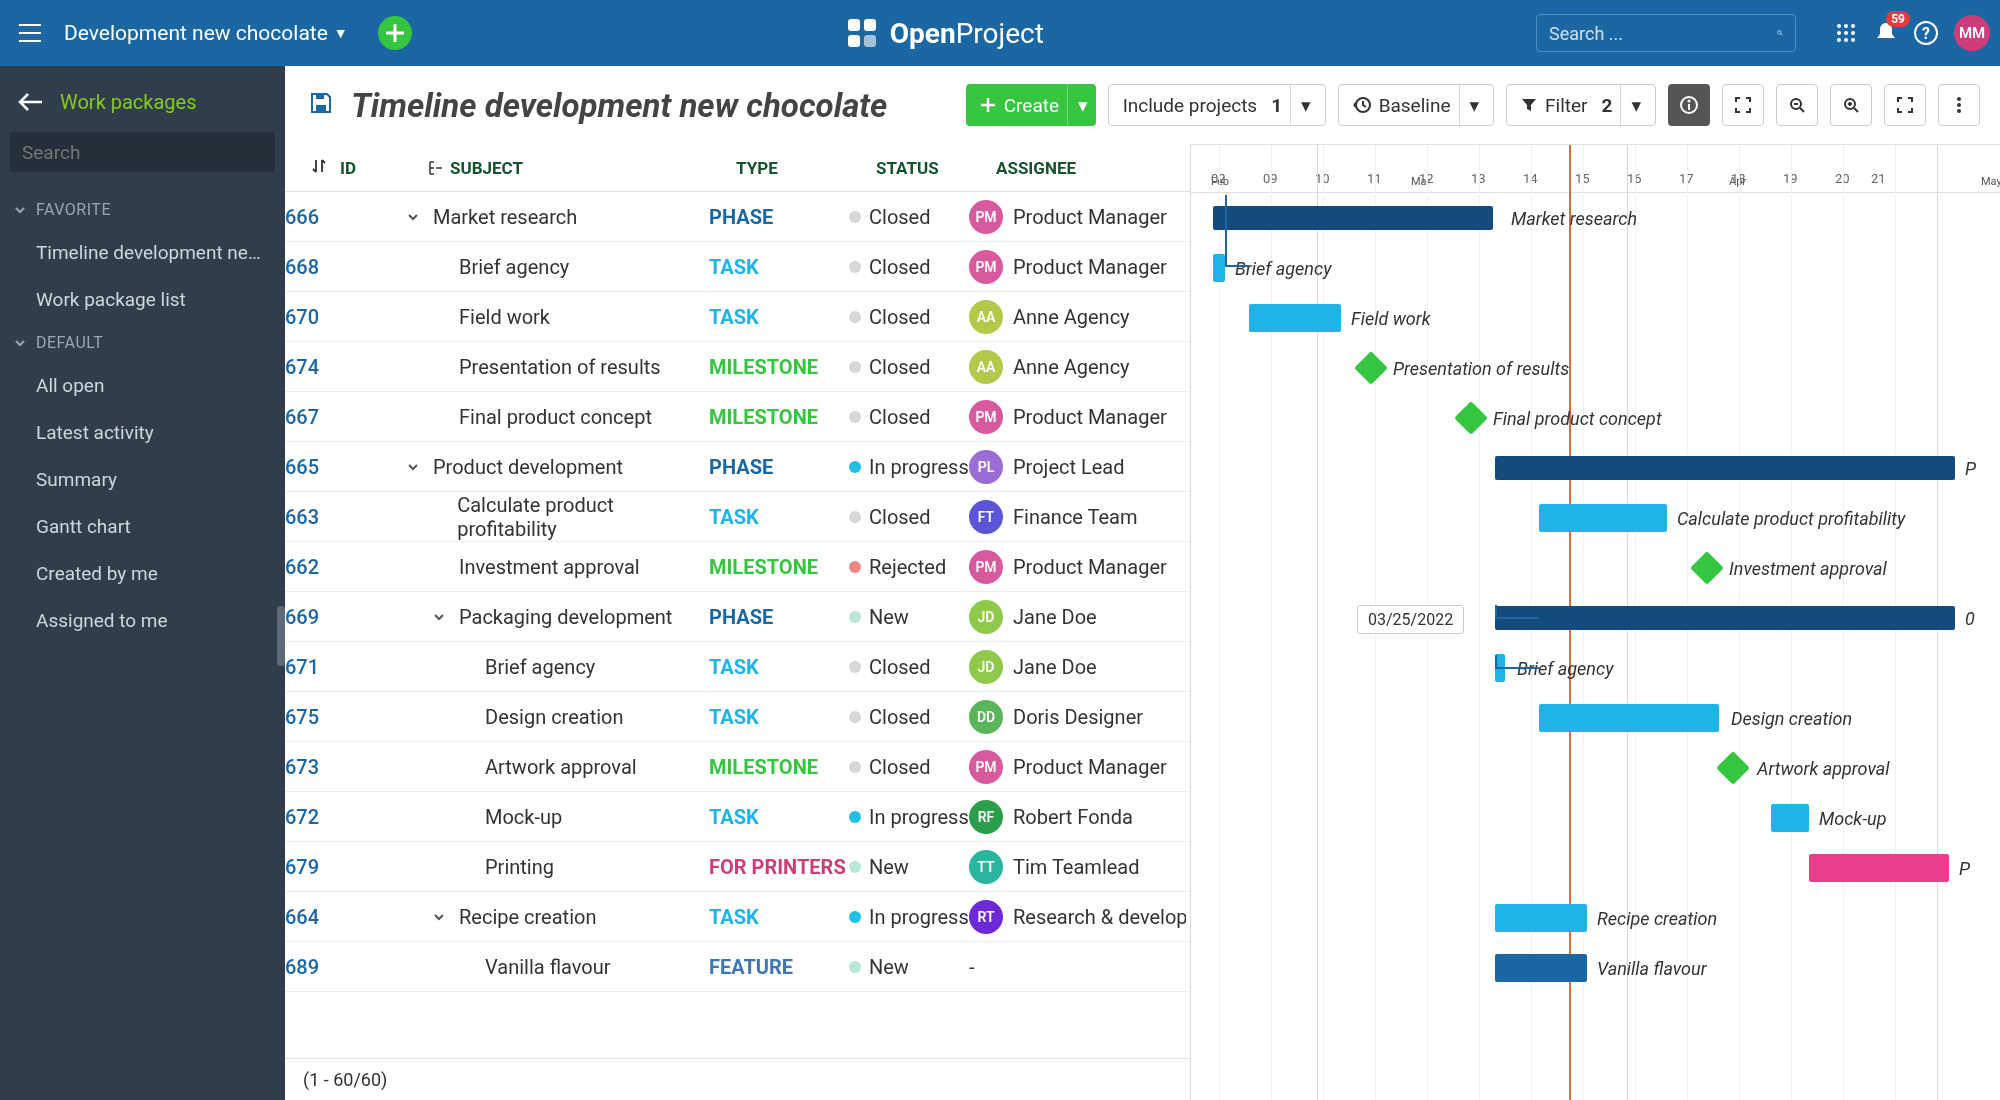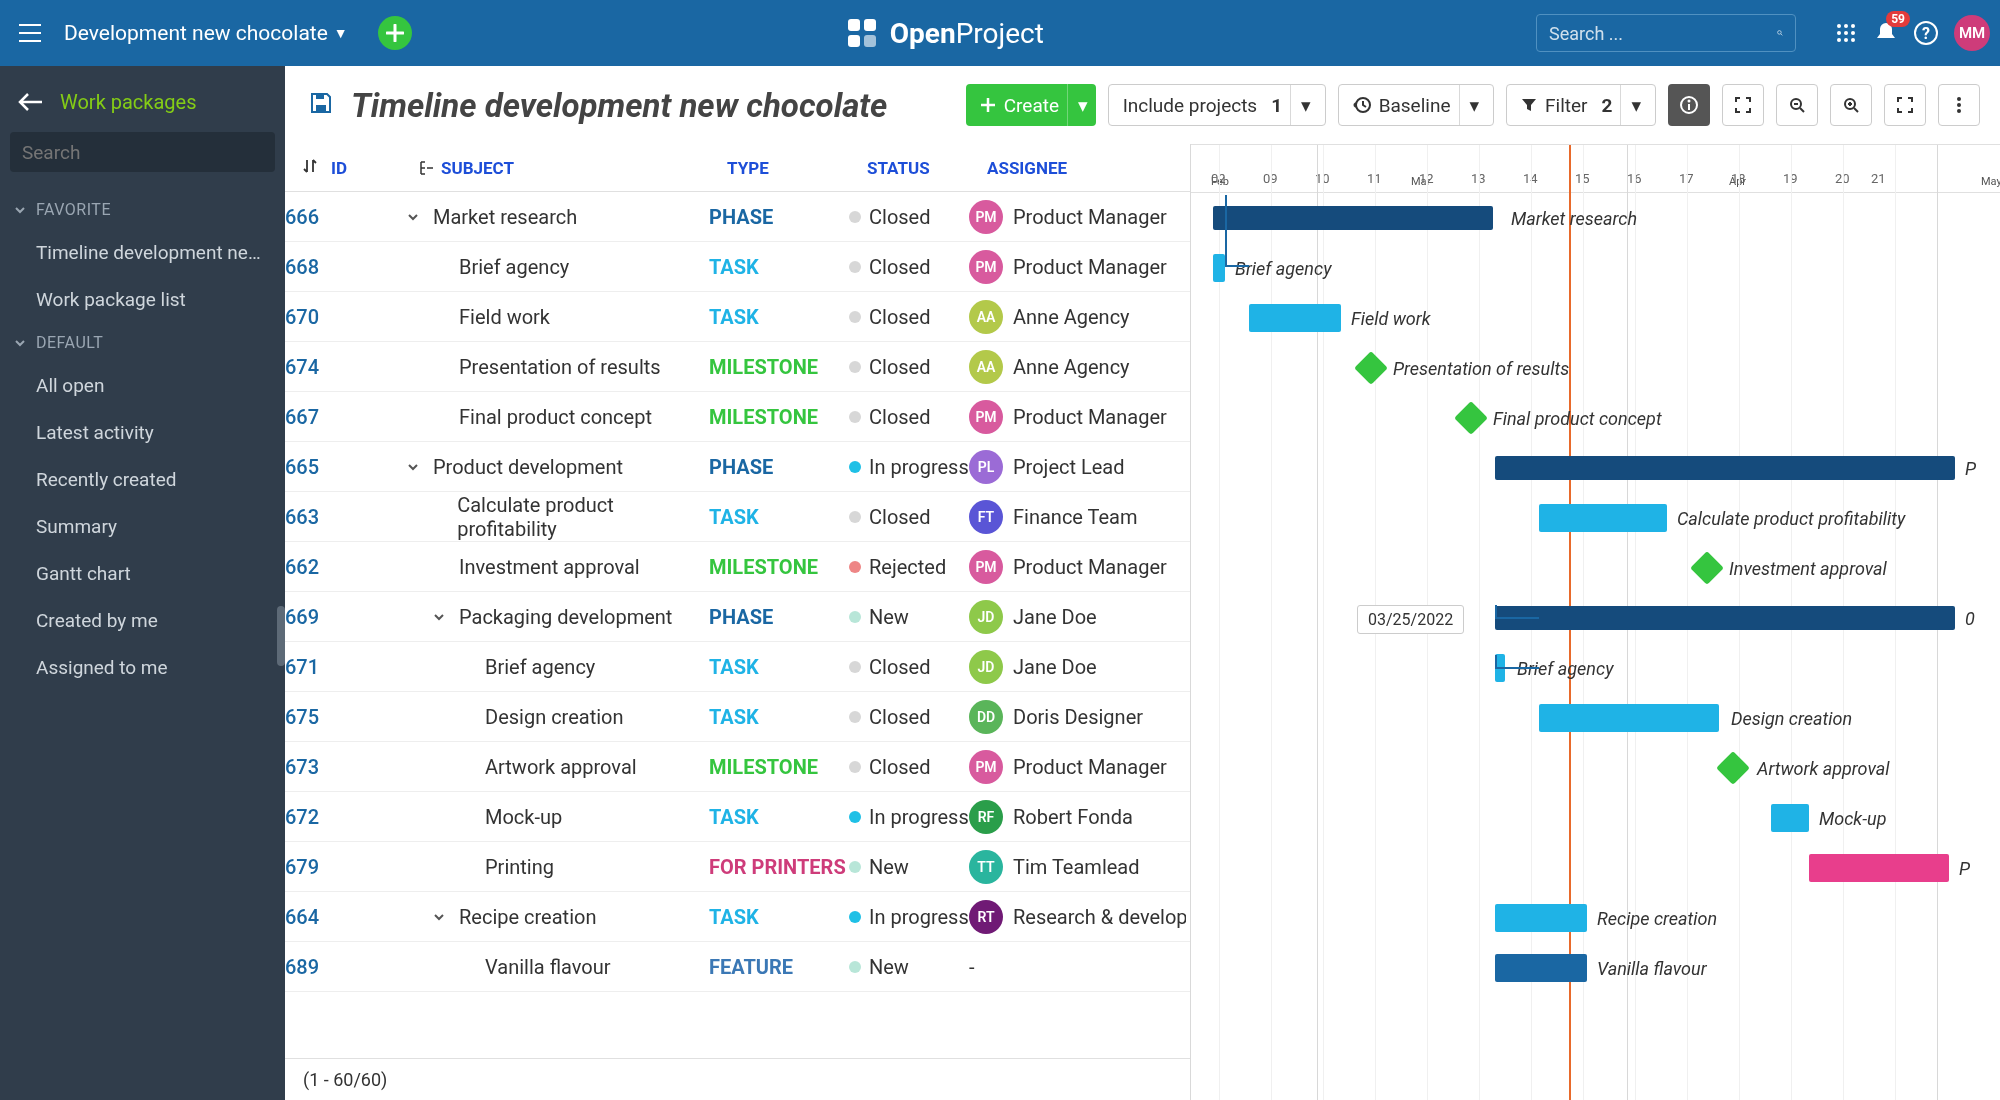--- a/index.html
+++ b/index.html
@@ -48,21 +48,21 @@
 .btn .count { font-weight:700; margin-left:6px; }
 .btn .drop { padding-left:10px; border-left:1px solid rgba(0,0,0,.15); height:100%; display:flex; align-items:center; }
 .btn.create .drop { border-left:1px solid rgba(255,255,255,.3); }
 .sq-btn { width:42px; height:42px; border:1px solid #ccc; border-radius:4px; display:flex; align-items:center; justify-content:center; cursor:pointer; }
 .sq-btn.info { background:#555; color:#fff; border:none; }
 
 .content { flex:1; display:flex; min-height:0; position:relative; }
 
 
 .tbl-wrap { width:906px; border-right:1px solid #d9d9d9; display:flex; flex-direction:column; }
-.tbl-head { display:flex; height:48px; align-items:center; border-bottom:1px solid #e0e0e0; padding-left:18px; font-size:17px; font-weight:700; color:#1d4ed8; }
+.tbl-head { display:flex; height:48px; align-items:center; border-bottom:1px solid #e0e0e0; padding-left:27px; font-size:17px; font-weight:700; color:#14532d; }
 .col-sort { width:28px; }
 .col-id { width:88px; }
 .col-subj-h { width:308px; display:flex; align-items:center; gap:8px; }
 .col-type { width:140px; }
 .col-status { width:120px; }
 .col-assign { flex:1; }
 .tbl-body { flex:1; overflow:hidden; }
 .row { display:flex; height:50px; align-items:center; border-bottom:1px solid #eee; padding-right:4px; font-size:20px; }
 .row .id { width:116px; color:#1a67a3; font-weight:500; }
 .row .subj-wrap { width:308px; display:flex; align-items:center; }
@@ -189,21 +189,20 @@
         <div class="side-item">Timeline development new chocolate</div>
         <div class="side-item">Work package list</div>
         <div class="side-group-h">
           <svg width="12" height="12" viewBox="0 0 12 12">
             <path d="M2 4l4 4 4-4" stroke="#9aa6b2" stroke-width="2" fill="none"></path>
           </svg>
           <span>DEFAULT</span>
         </div>
         <div class="side-item">All open</div>
         <div class="side-item">Latest activity</div>
-        <div class="side-item">Recently created</div>
         <div class="side-item">Summary</div>
         <div class="side-item">Gantt chart</div>
         <div class="side-item">Created by me</div>
         <div class="side-item">Assigned to me</div>
       </div>
     <div class="side-thumb"></div>
   </div>
 
   <div class="main">
     <div class="toolbar">
@@ -517,21 +516,21 @@
                 <span class="toggle">
                   <svg width="12" height="12" viewBox="0 0 12 12">
                     <path d="M2 4l4 4 4-4" stroke="#555" stroke-width="2" fill="none"></path>
                   </svg>
                 </span>
                 <span class="subj">Recipe creation</span>
               </span>
               <span class="type type-task">TASK</span>
               <span class="status"><span class="dot" style="background:#1fc0e6"></span>In progress</span>
               <span class="assign">
-                <span class="ava" style="background:#701a75">RT</span>
+                <span class="ava" style="background:#6d28d9">RT</span>
                 <span>Research &amp; developr</span>
               </span>
             </div>
             <div class="row">
               <span class="id">689</span>
               <span class="subj-wrap">
                 <span class="indent" style="width:52px"></span>
                 <span class="toggle"></span>
                 <span class="subj">Vanilla flavour</span>
               </span>

